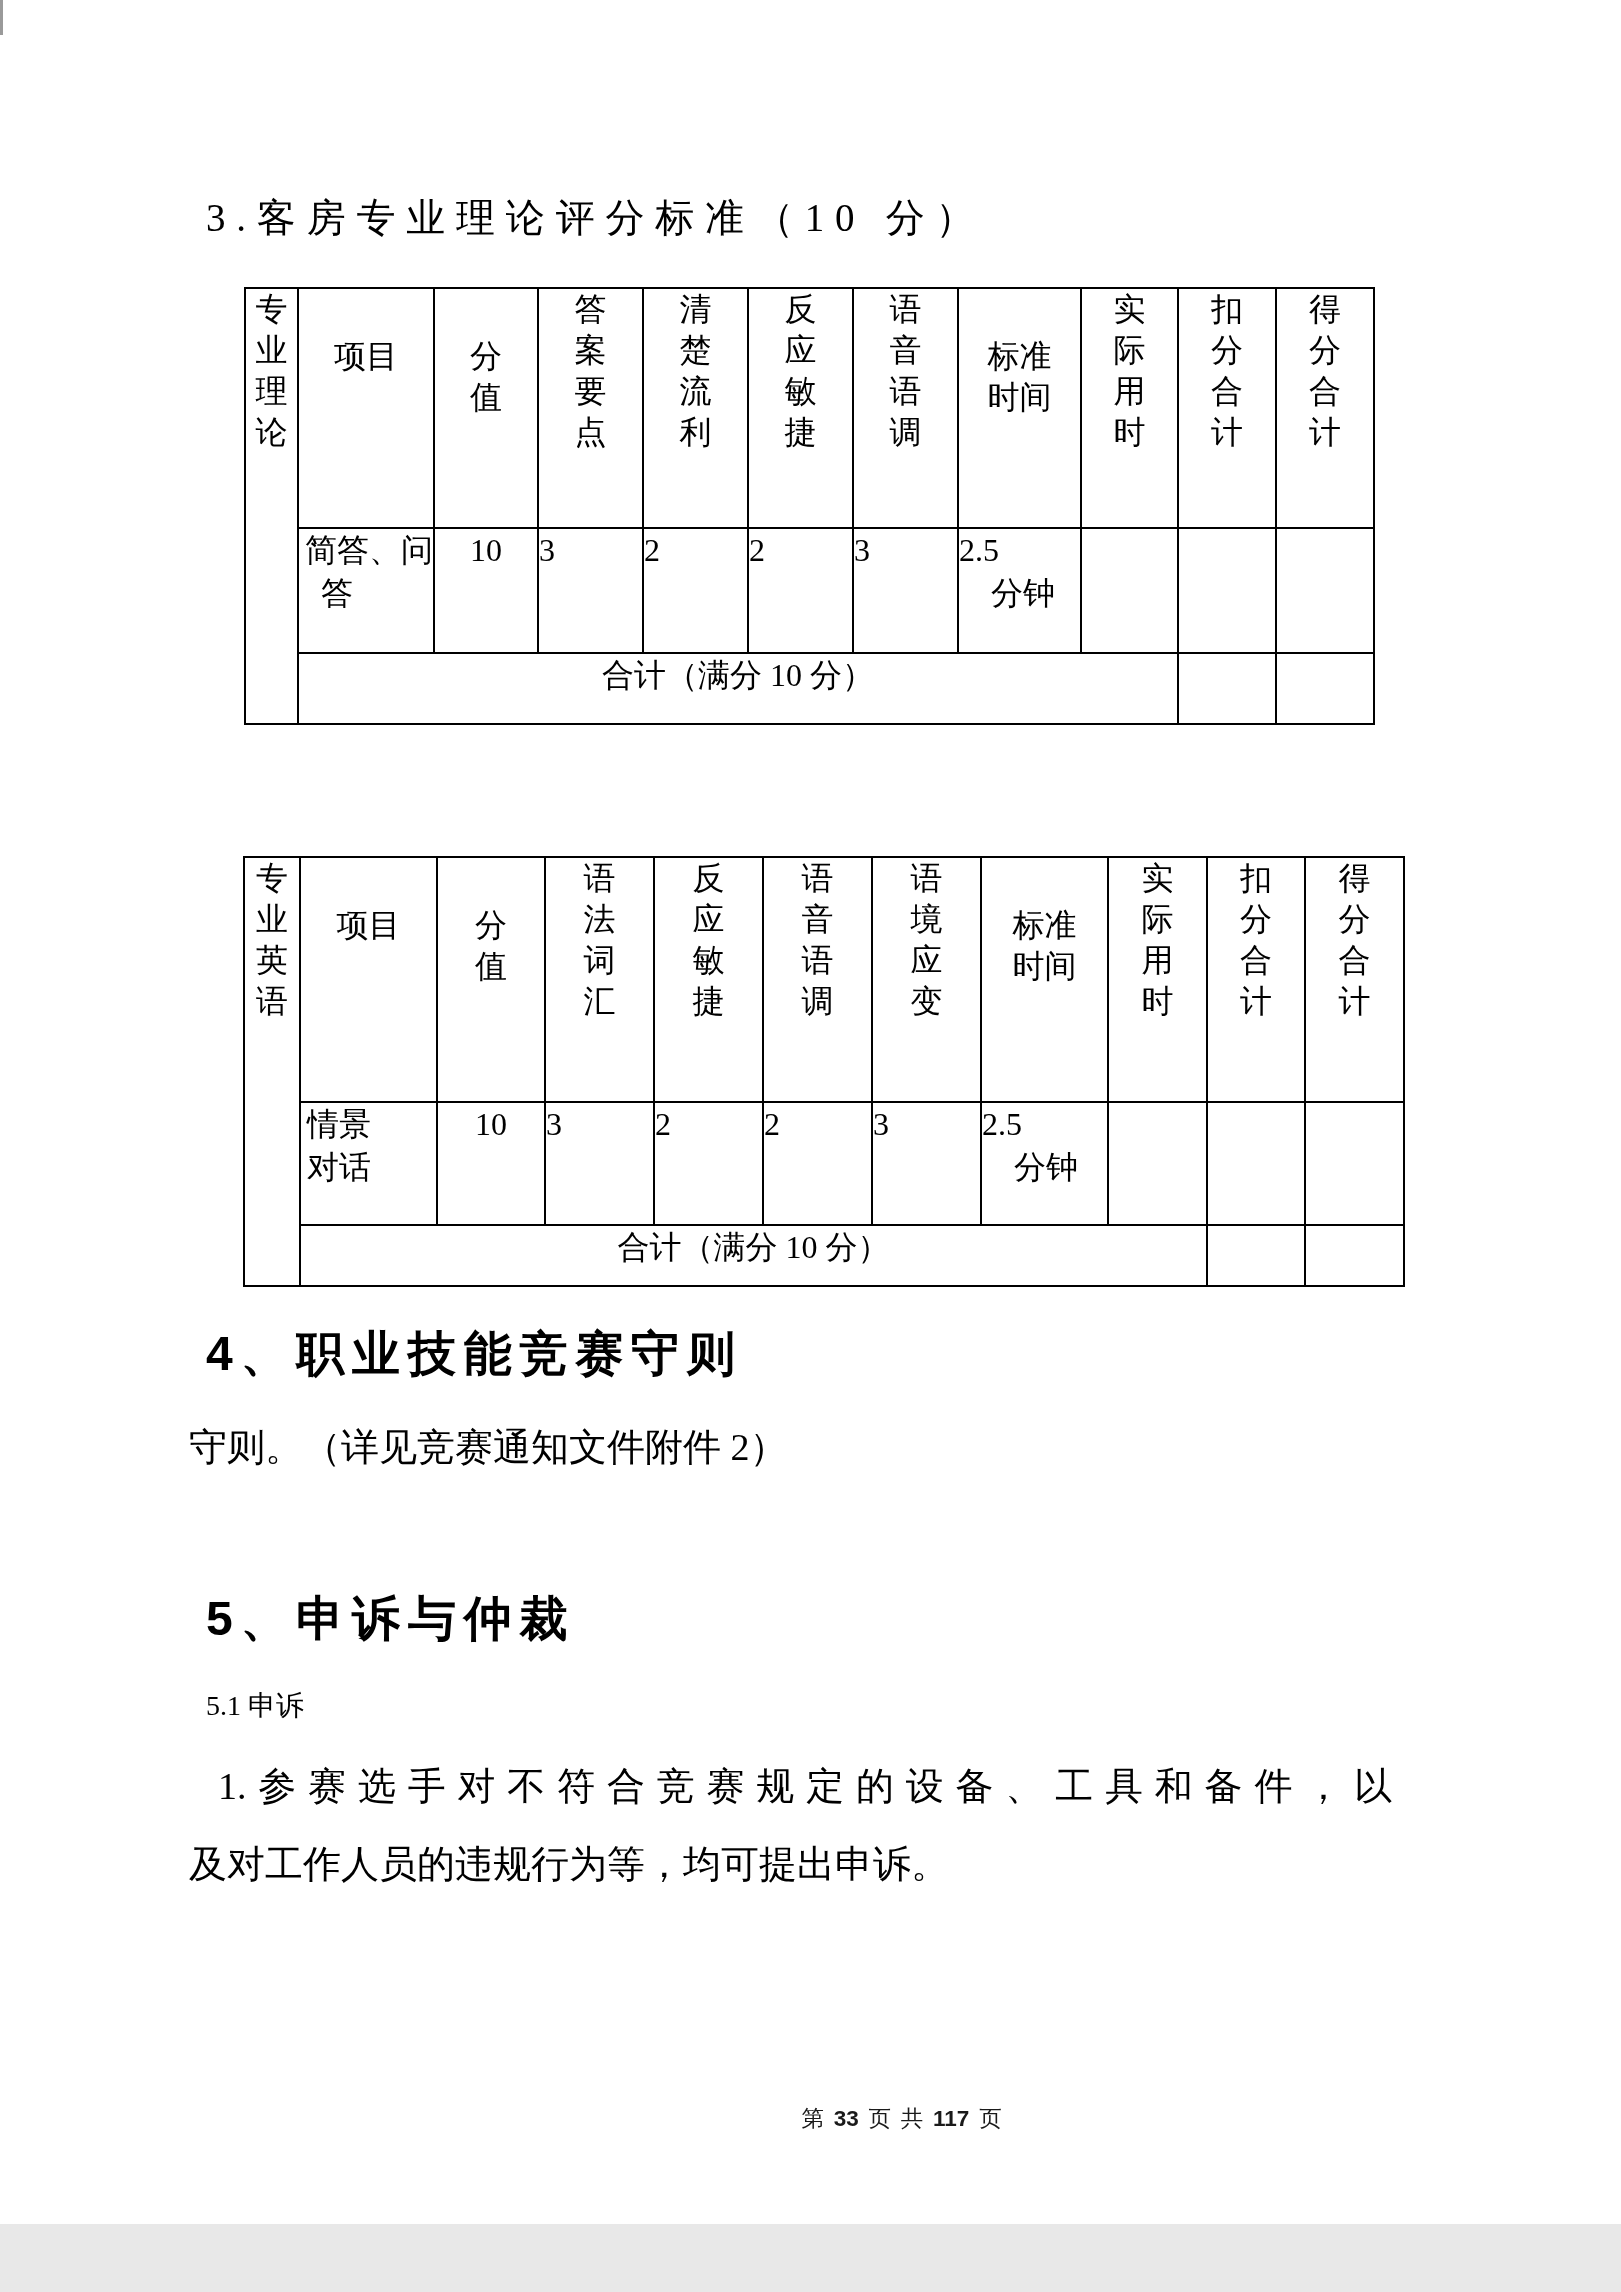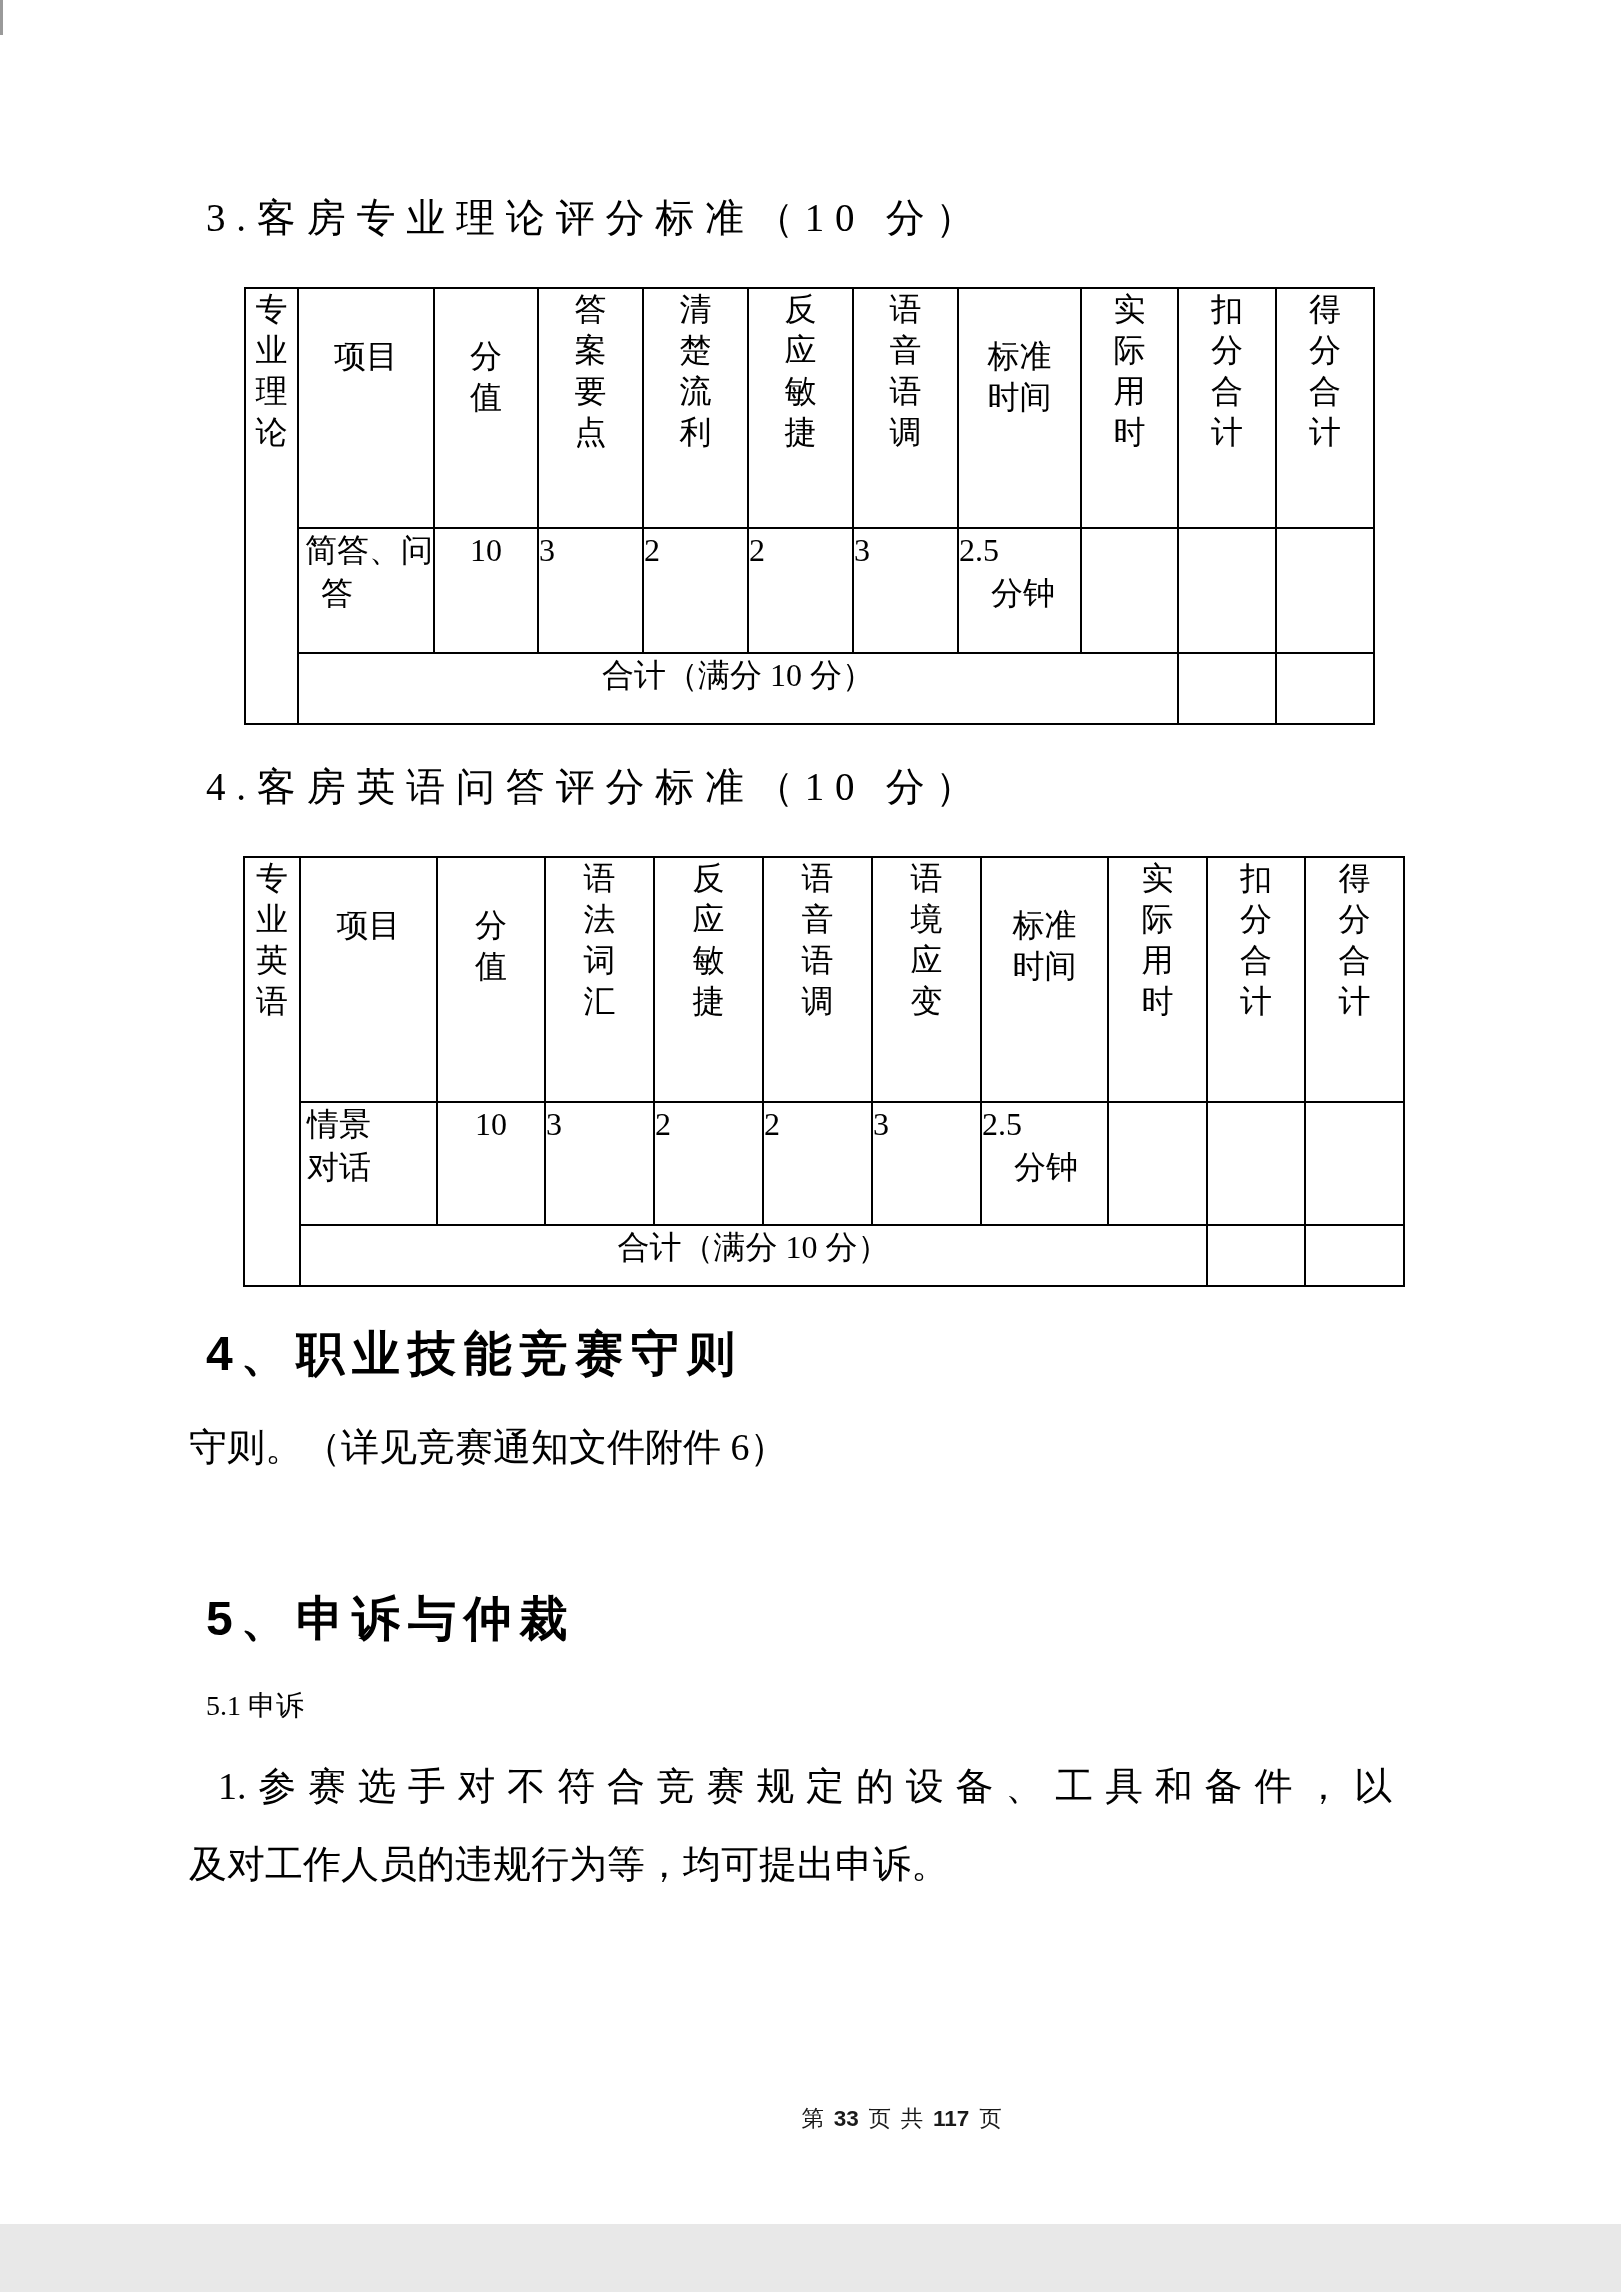--- a/index.html
+++ b/index.html
@@ -168,21 +168,20 @@
       <td class="dc"></td>
     </tr>
     <tr class="r-total">
       <td class="totalc" colspan="8">合计（满分 10 分）</td>
       <td class="dc"></td>
       <td class="dc"></td>
     </tr>
   </tbody>
     </table>
 
-  <div id="h4" class="h-serif">4.客房英语问答评分标准（10 分）</div>
 
   <table id="table2" class="score">
     <colgroup>
       <col style="width:56px">
         <col style="width:137px">
         <col style="width:108px">
         <col style="width:109px">
       <col style="width:109px">
         <col style="width:109px">
         <col style="width:109px">
@@ -249,21 +248,21 @@
       <td class="totalc" colspan="8">合计（满分 10 分）</td>
       <td class="dc"></td>
       <td class="dc"></td>
     </tr>
   </tbody>
     </table>
 
   <div id="sec4h" class="h-bold">4、职业技能竞赛守则</div>
 
   <div class="para" style="top:1408px;">
-    <div>守则。（详见竞赛通知文件附件 6）</div>
+    <div>守则。（详见竞赛通知文件附件 2）</div>
   </div>
 
   <div id="sec5h" class="h-bold">5、申诉与仲裁</div>
 
   <div id="p51">5.1 申诉</div>
 
   <div class="para" style="top:1747px;">
     <div class="fline ind30">1.参赛选手对不符合竞赛规定的设备、工具和备件，以</div>
     <div>及对工作人员的违规行为等，均可提出申诉。</div>
   </div>

